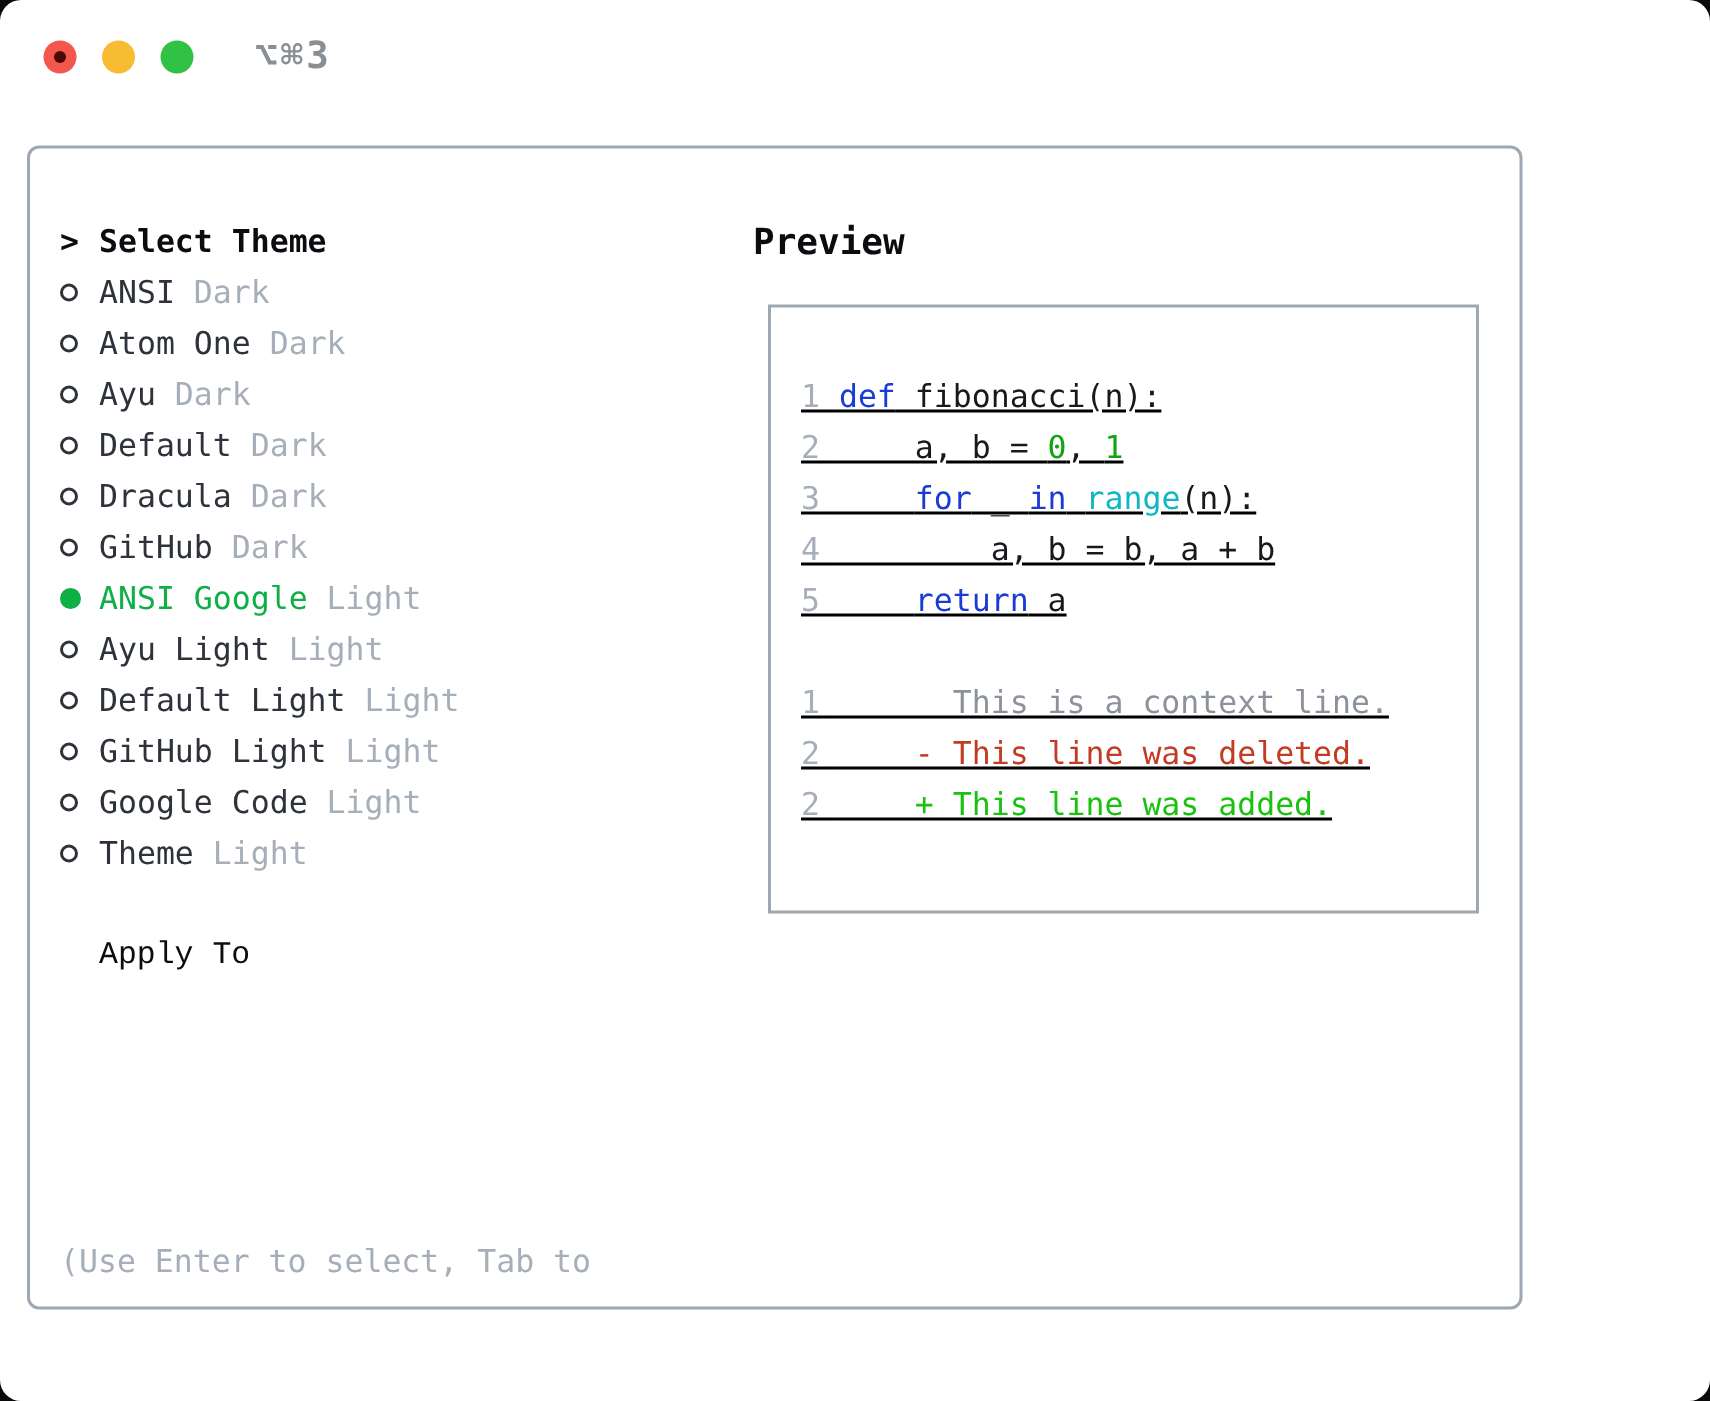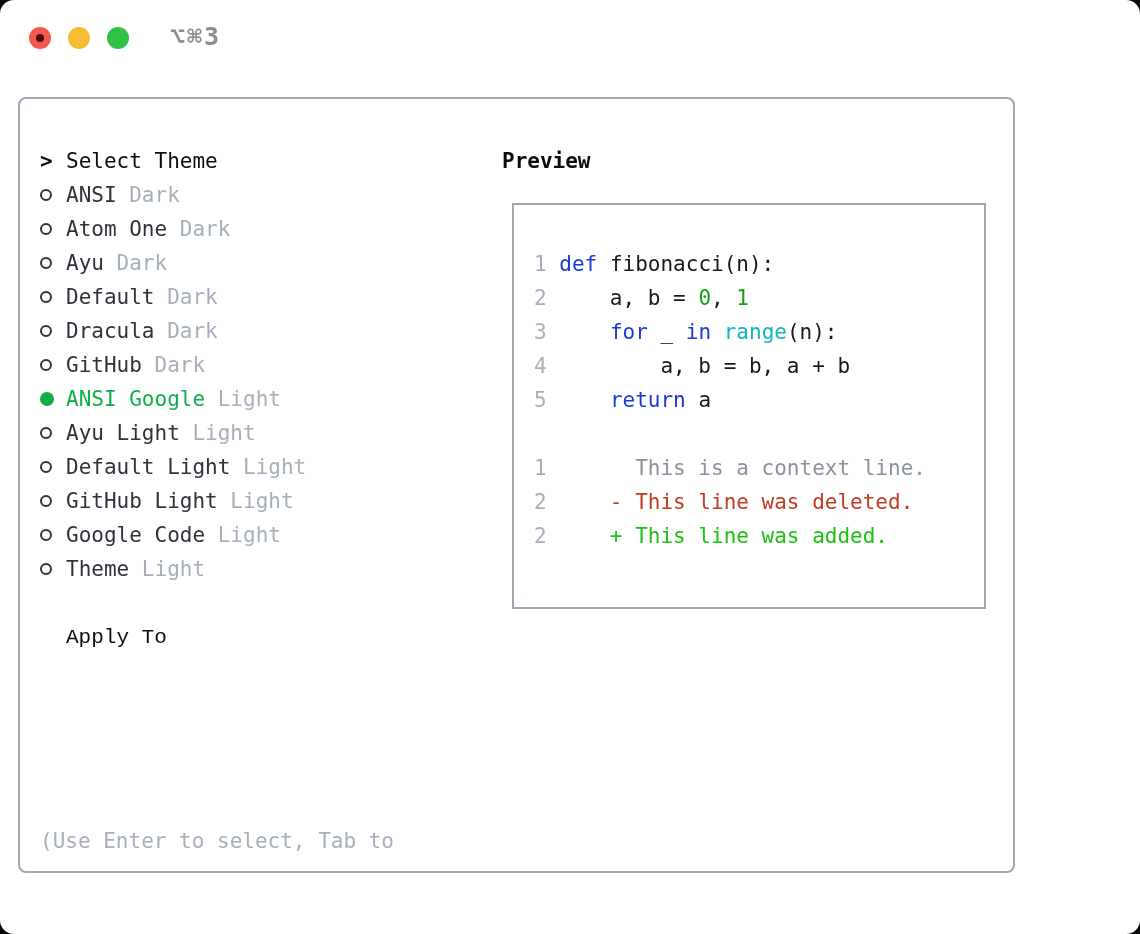--- a/index.html
+++ b/index.html
@@ -34,38 +34,38 @@
   }
   .row { display:flex; align-items:center; height:34px; font-size:21px; color:var(--list_text); white-space:pre; }
   .bullet-cell { display:inline-flex; width:26px; align-items:center; flex:0 0 26px; }
   .dot-open {
     width:12px; height:12px; border:2px solid var(--list_text); border-radius:50%;
   }
   .dot-filled {
     width:14px; height:14px; background:var(--accent_green); border-radius:50%;
   }
   .prompt { font-weight:bold; color:var(--header_text); }
-  .hdr { font-weight:normal; color:var(--header_text); }
+  .hdr { font-weight:bold; color:var(--header_text); }
   .label {}
   .label.selected { color:var(--accent_green); }
   .tag { color:var(--muted); }
   .left-col   { position:absolute; left:20px; top:45px; }
   .apply-col  { position:absolute; left:20px; top:521px;font-family:Liberation Mono, monospace; }
   .hint-col   { position:absolute; left:20px; top:657px; font-size:21px; color:var(--muted); line-height:34px; white-space:pre; }
   
   .preview-title {
     position:absolute; left:482px; top:45px; height:34px; line-height:34px;
-    font-size:21px; font-weight:bold; color:var(--header_text);
+    font-size:24px; font-weight:bold; color:var(--header_text);
   }
   .preview-box {
     position:absolute; left:492px; top:104px; width:474px; height:406px;
     border:2px solid var(--border); background:var(--window_bg); overflow:hidden;
   }
   .code { padding:42px 0 0 20px; font-size:21px; line-height:34px; white-space:pre; }
-  .cl  { height:34px; }
+  .cl  { height:34px;text-decoration:underline; }
   .ln  { color:var(--linenum); }
   .txt { color:var(--code_text); }
   .kw  { color:var(--keyword_blue); }
   .fn  { color:var(--function_cyan); }
   .num { color:var(--number_green); }
   .ctx { color:var(--context_gray); }
   .del { color:var(--deleted_red); }
   .add { color:var(--added_green); }
 </style>
 </head>

